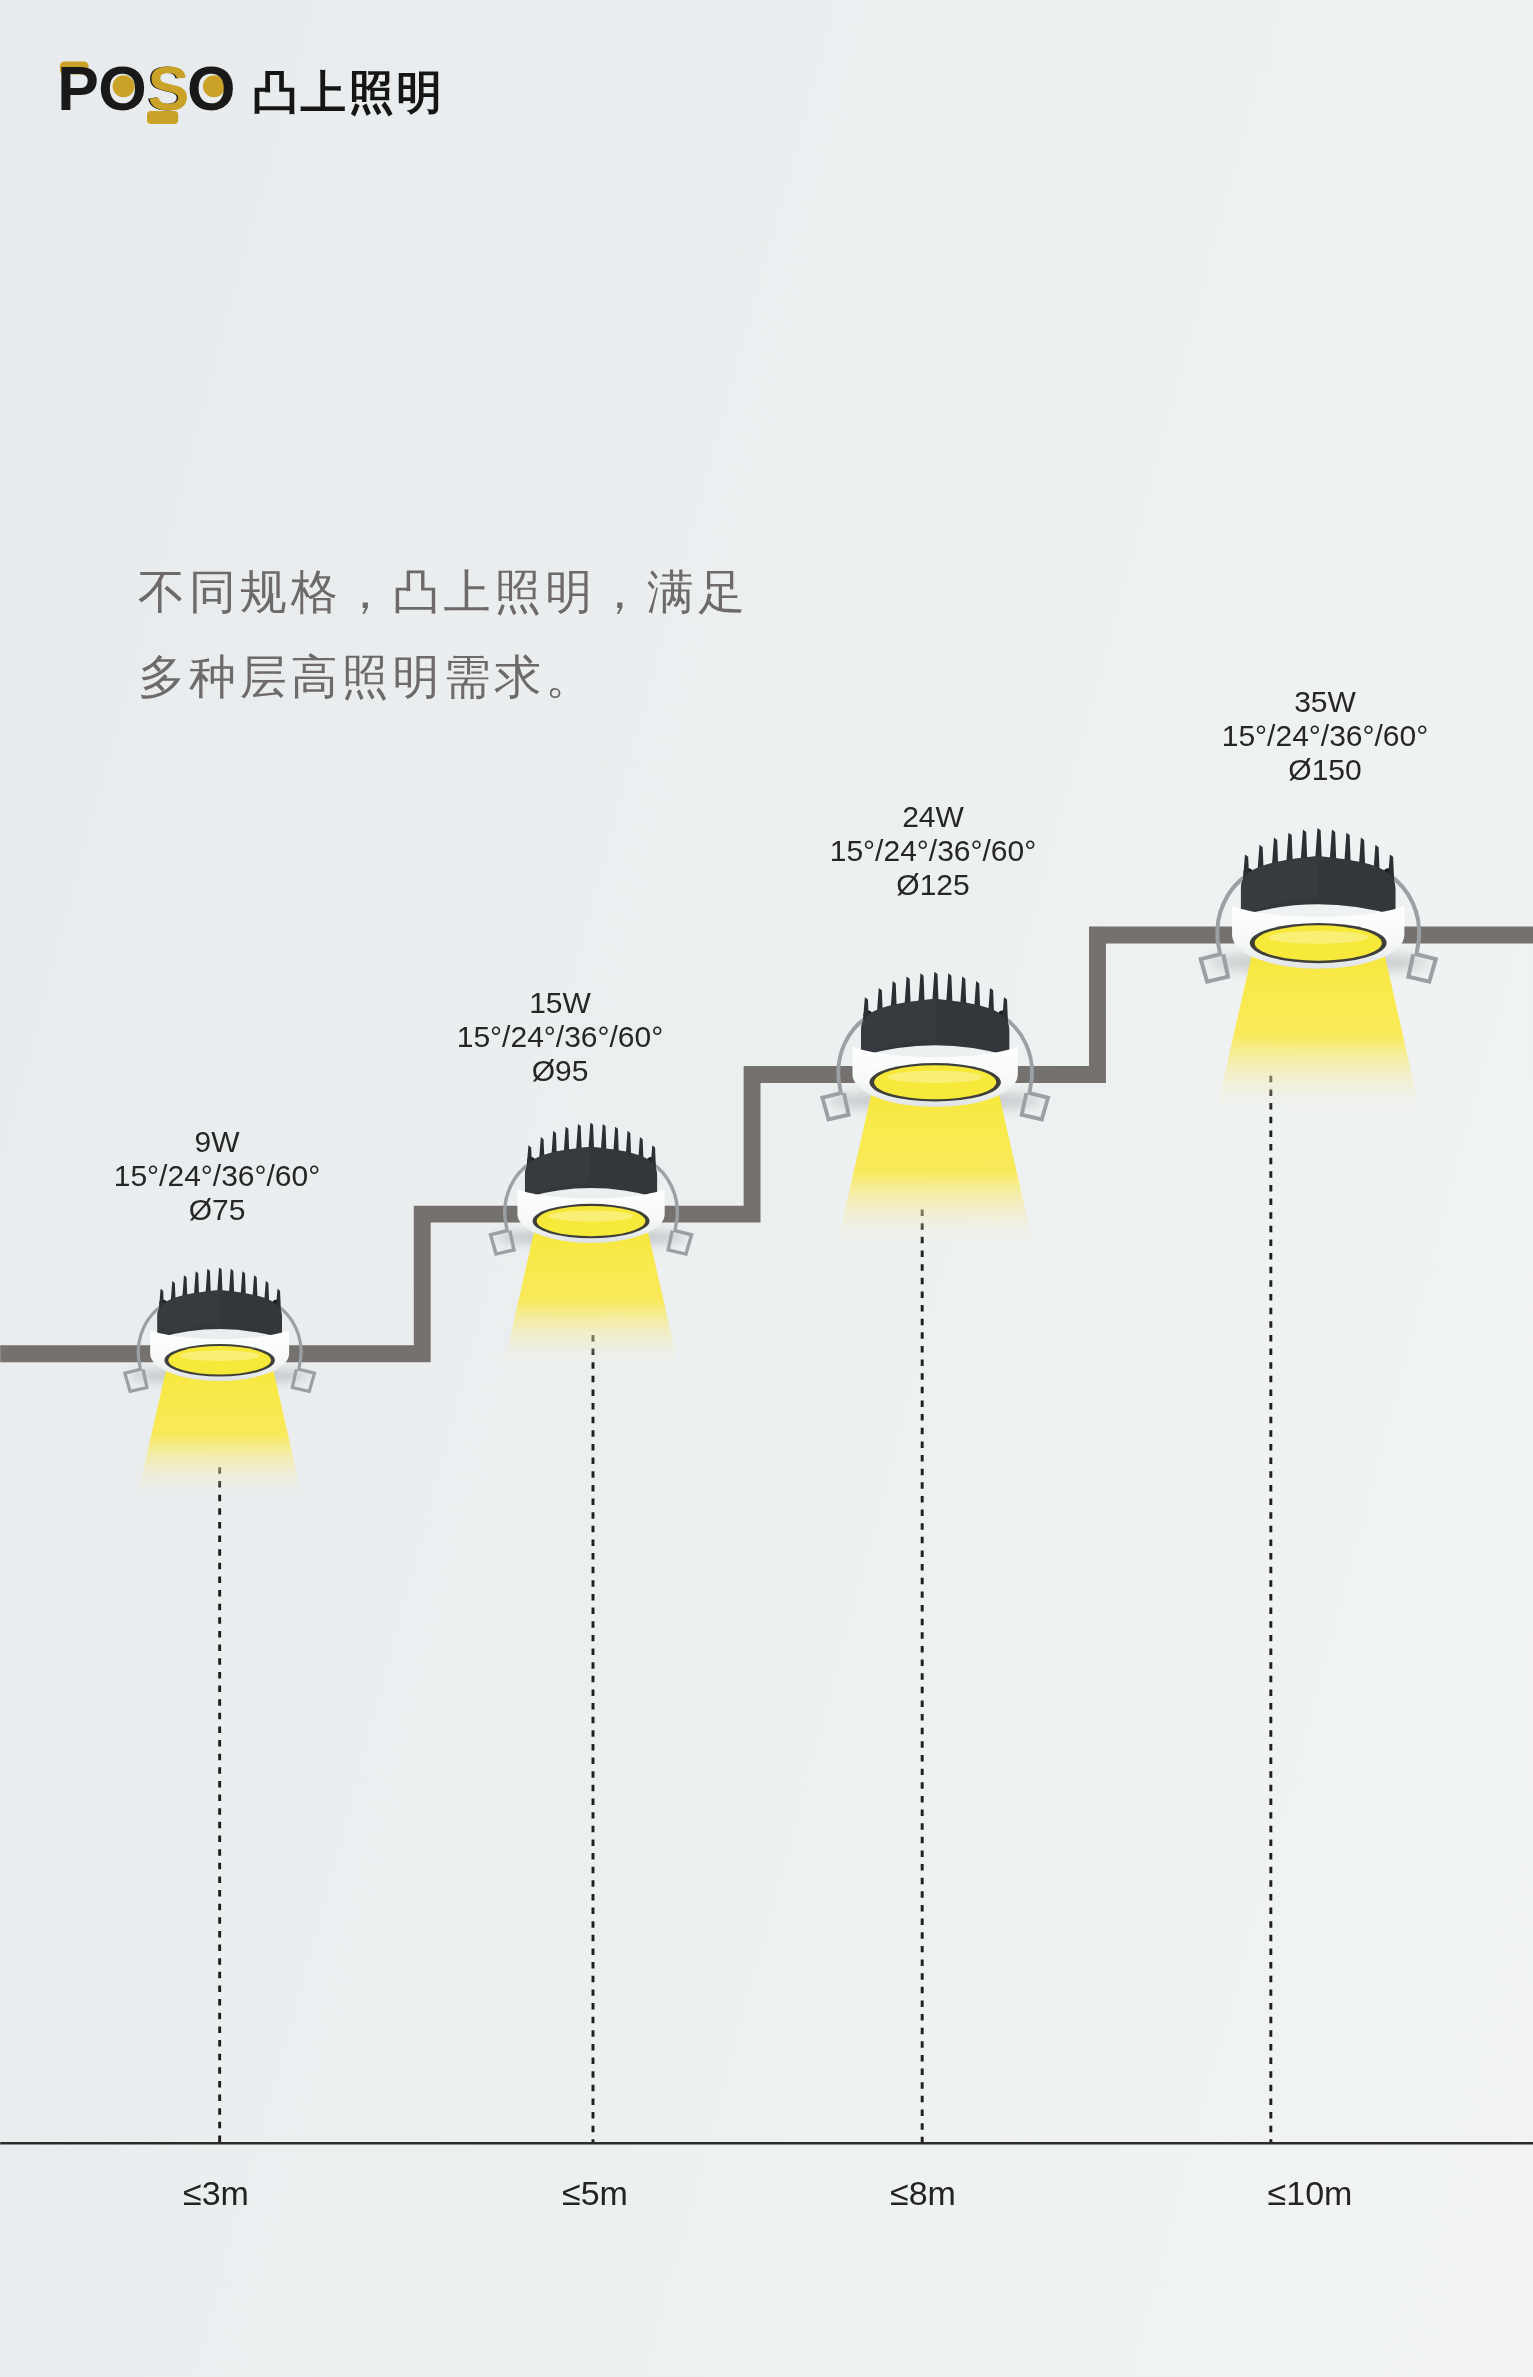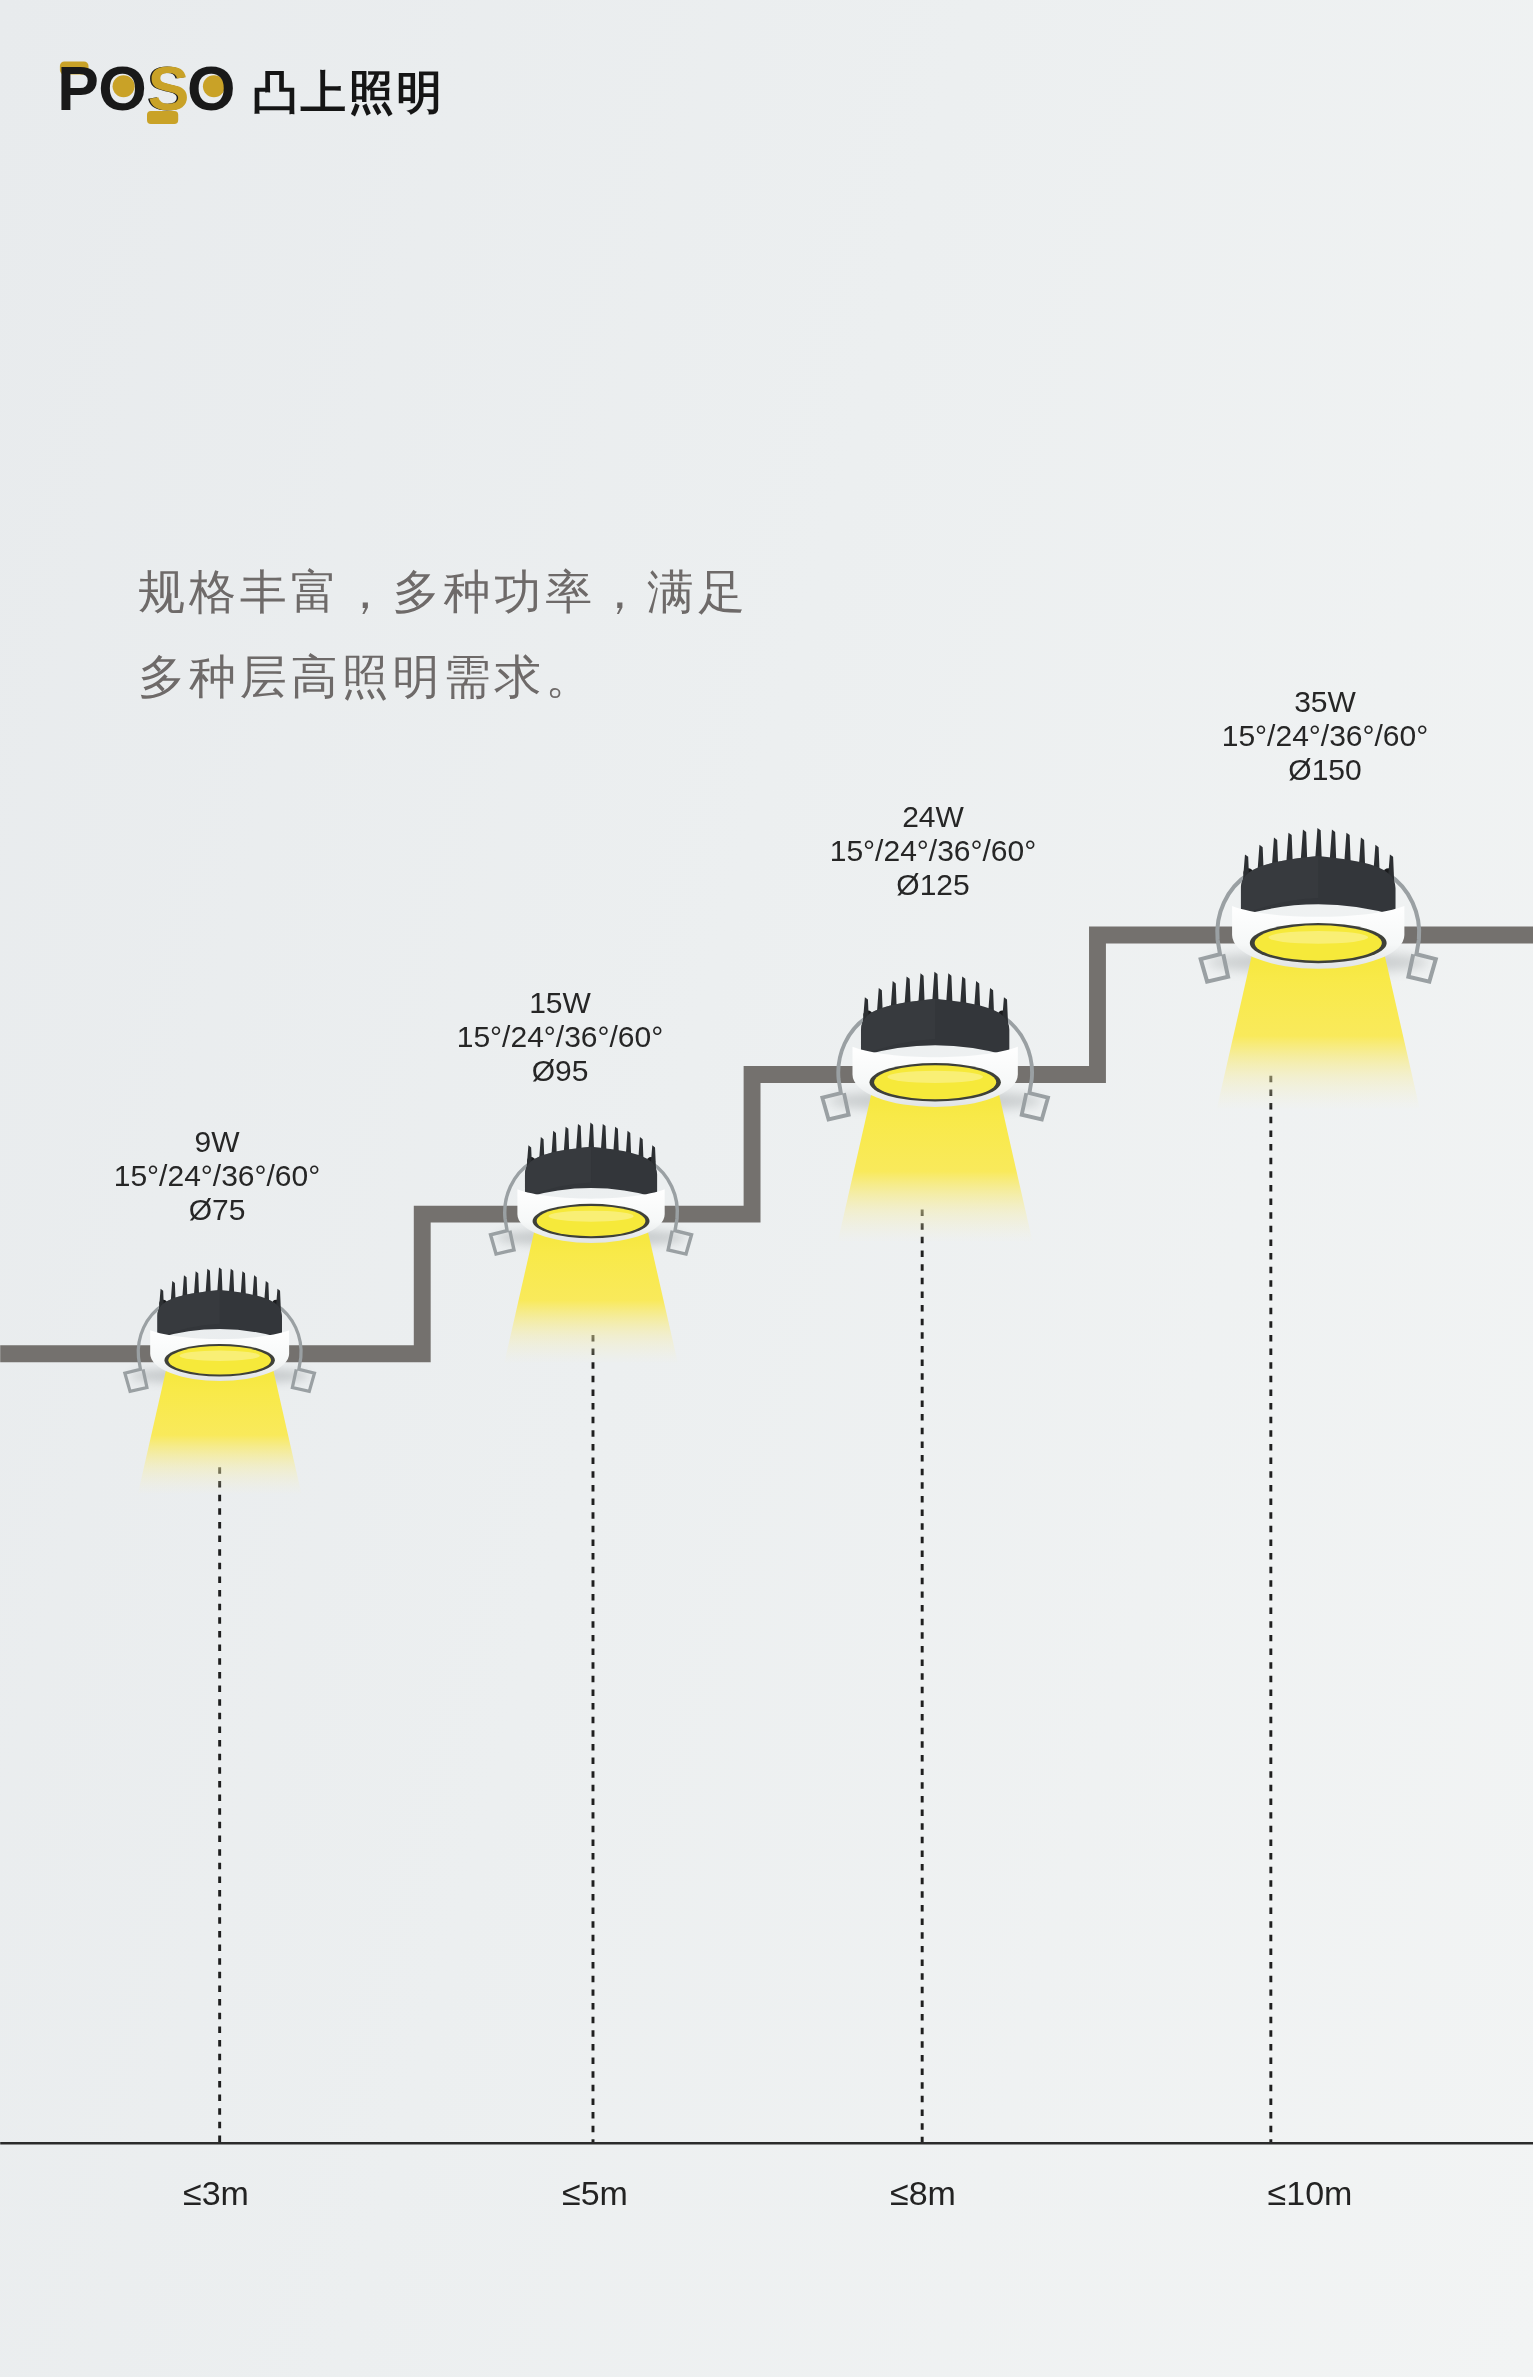--- a/index.html
+++ b/index.html
@@ -137,21 +137,21 @@
     <rect x="140" y="86" width="48" height="20" rx="6" fill="#c9a227"></rect>
     <text x="2" y="84" font-size="96" font-weight="900" letter-spacing="-1" fill="#191919">POSO</text>
     <text x="141" y="84" font-size="96" font-weight="900" fill="#c9a227">S</text>
     <text x="302" y="82" font-size="70" font-weight="800" letter-spacing="4" fill="#151515">凸上照明</text>
   </svg>
 
   <div class="headline">
   </div>
 
   <div class="subtitle">
-    <div>规格丰富，多种功率，满足</div>
+    <div>不同规格，凸上照明，满足</div>
     <div>多种层高照明需求。</div>
   </div>
 
   <div class="spec" style="left:217px;top:1125px">
     <div>9W</div>
     <div>15°/24°/36°/60°</div>
     <div>Ø75</div>
   </div>
   <div class="spec" style="left:560px;top:986px">
     <div>15W</div>

